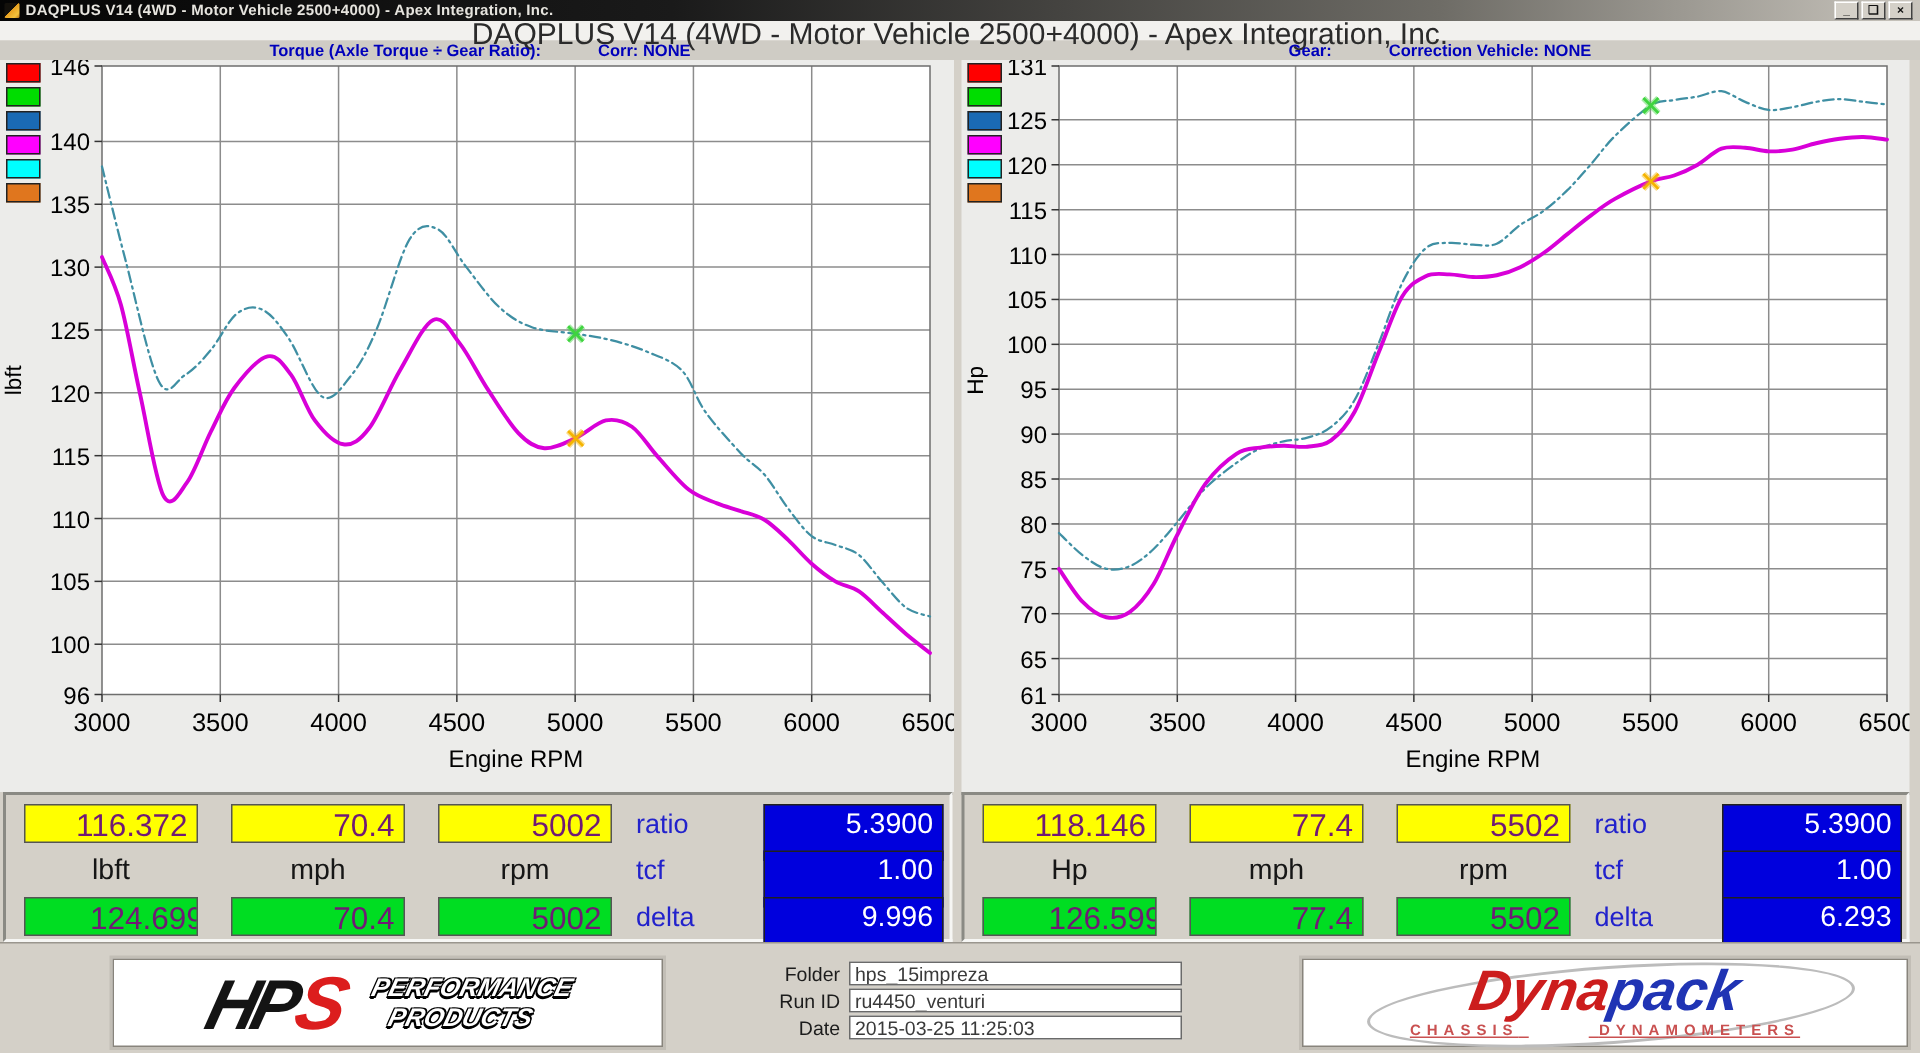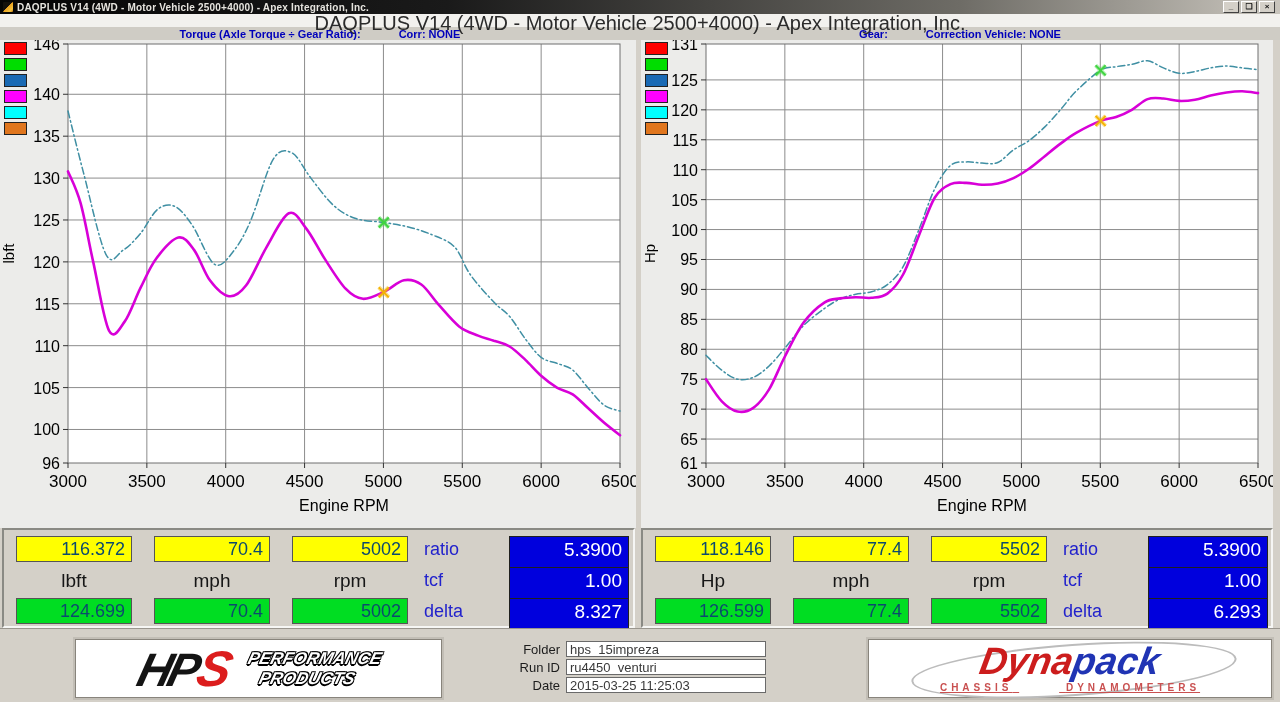--- a/index.html
+++ b/index.html
@@ -50,21 +50,21 @@
   .legend-swatches .swatch{width:23px;height:13px;border:1px solid #222;box-sizing:border-box;}
   
   .readout-panel{
     position:absolute;top:528px;height:100px;background:#d4d0c8;box-sizing:border-box;
     border:2px solid;border-color:#8a8a84 #f6f6f4 #f6f6f4 #8a8a84;
   }
   .readout-panel.left{left:2px;width:633px;}
   .readout-panel.right{left:641px;width:632px;}
   .vbox{
     position:absolute;width:116px;height:26px;box-sizing:border-box;
-    border:1px solid #555;font-size:18px;color:#0c4a6e;
+    border:1px solid #555;font-size:21px;color:#701a75;
     text-align:right;padding:2px 6px 0 0;white-space:nowrap;overflow:hidden;
   }
   .vbox.yellow{background:#ffff00;top:6px;}
   .vbox.green{background:#00dd22;top:68px;padding-left:43px;}
   .vbox.c0{left:12px;} .vbox.c1{left:150px;} .vbox.c2{left:288px;}
   .unit-label{
     position:absolute;top:40px;width:116px;height:24px;text-align:center;
     font-size:19px;color:#161616;
   }
   .param-label{
@@ -94,21 +94,21 @@
   .dyna-ellipse{position:absolute;left:42px;top:4px;width:322px;height:48px;border:2px solid #bcbcbc;border-radius:50%;transform:rotate(-4deg);}
   .dyna-wordmark{position:absolute;left:0;top:2px;width:100%;text-align:center;font-size:38px;font-weight:900;font-style:italic;transform:skewX(-10deg);line-height:1;}
   .dyna-red{color:#cc1d1d;} .dyna-blue{color:#2034b4;}
   .dyna-tagline{position:absolute;left:0;top:42px;width:100%;text-align:center;font-size:10px;font-weight:bold;
     letter-spacing:4px;color:#c95050;white-space:nowrap;text-decoration:underline;}
   .fields{position:absolute;left:440px;top:12px;width:360px;}
   .field-row{position:absolute;left:0;width:360px;height:16px;}
   .f0{top:0;} .f1{top:18px;} .f2{top:36px;}
   .field-label{position:absolute;left:40px;width:80px;text-align:right;font-size:13px;font-weight:normal;color:#1c1c1c;top:1px;}
   .field-input{
-    position:absolute;left:126px;top:0;width:200px;height:16px;box-sizing:border-box;
+    position:absolute;left:126px;top:0;width:222px;height:16px;box-sizing:border-box;
     background:#fff;border:1px solid #6a6a6a;font-size:13px;color:#3a3a3a;
     font-family:"Liberation Sans",sans-serif;padding:0 3px;
   }
 </style>
 </head>
 <body>
 
 <div class="titlebar">
   <div class="app-icon"></div>
   <div class="titlebar-text">DAQPLUS V14 (4WD - Motor Vehicle 2500+4000) - Apex Integration, Inc.</div>
@@ -302,21 +302,21 @@
   <div class="unit-label" style="left:150px">mph</div>
   <div class="unit-label" style="left:288px">rpm</div>
   <div class="vbox green c0">124.699</div>
   <div class="vbox green c1">70.4</div>
   <div class="vbox green c2">5002</div>
   <div class="param-label p0">ratio</div>
   <div class="param-label p1">tcf</div>
   <div class="param-label p2">delta</div>
   <div class="param-box p0">5.3900</div>
   <div class="param-box p1">1.00</div>
-  <div class="param-box p2">8.327</div>
+  <div class="param-box p2">9.996</div>
 </div>
 
 <div class="readout-panel right">
   <div class="vbox yellow c0">118.146</div>
   <div class="vbox yellow c1">77.4</div>
   <div class="vbox yellow c2">5502</div>
   <div class="unit-label" style="left:12px">Hp</div>
   <div class="unit-label" style="left:150px">mph</div>
   <div class="unit-label" style="left:288px">rpm</div>
   <div class="vbox green c0">126.599</div>

